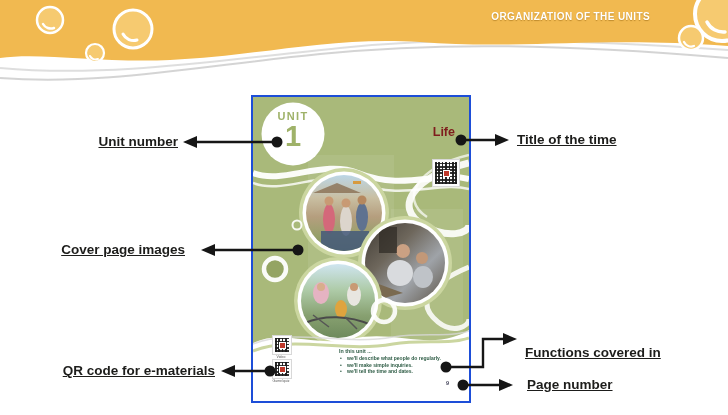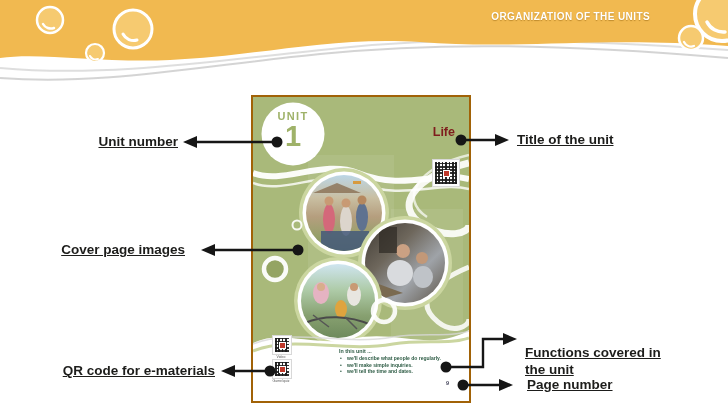--- a/index.html
+++ b/index.html
@@ -7,21 +7,21 @@
          font-family:"Liberation Sans",sans-serif;}
 
   
   .header-svg{position:absolute;left:0;top:0;}
   .header-title{position:absolute;left:0;top:11px;width:650px;text-align:right;
     font-size:10px;font-weight:bold;color:#ffffff;letter-spacing:.4px;
     text-shadow:0 1px 1px rgba(150,100,15,.55);}
 
   
   .cover{position:absolute;left:251px;top:95px;width:220px;height:308px;
-         border:2px solid #a16207;box-sizing:border-box;background:#A9B97A;}
+         border:2px solid #1d4ed8;box-sizing:border-box;background:#A9B97A;}
   .cover svg{position:absolute;left:0;top:0;}
   .unit-text{position:absolute;left:9px;top:13px;width:62px;text-align:center;line-height:13px;}
   .unit-word{font-size:11px;font-weight:bold;color:#9FB269;letter-spacing:1.3px;}
   .unit-num{font-size:29px;font-weight:bold;color:#9FB269;line-height:27px;}
   .life-title{position:absolute;left:160px;top:28px;width:42px;text-align:right;
     font-size:12.5px;font-weight:bold;color:#7f1d1d;}
 
   .qr{position:absolute;background:#fdfdfd;border:1px solid #d8d8d8;}
   .qr-px{position:absolute;inset:2px;
     background:
@@ -234,19 +234,18 @@
 
       <circle cx="463" cy="385" r="5.5" stroke="none"></circle>
       <line x1="463" y1="385" x2="500" y2="385"></line>
       <polygon points="513,385 499,379 499,391" stroke="none"></polygon>
     </g>
   </svg>
 
   <div class="ann ann-unit ann-right-align">Unit number</div>
   <div class="ann ann-cover ann-right-align">Cover page images</div>
   <div class="ann ann-qr ann-right-align">QR code for e-materials</div>
-  <div class="ann ann-title">Title of the unit</div>
+  <div class="ann ann-title">Title of the time</div>
   <div class="ann ann-func">
     <div>Functions covered in</div>
-    <div>the unit</div>
   </div>
   <div class="ann ann-page">Page number</div>
 </div>
 
 </body></html>

